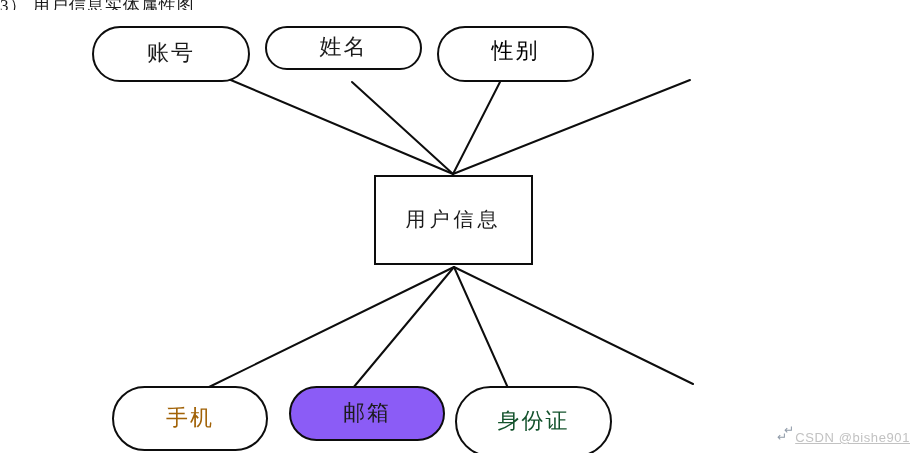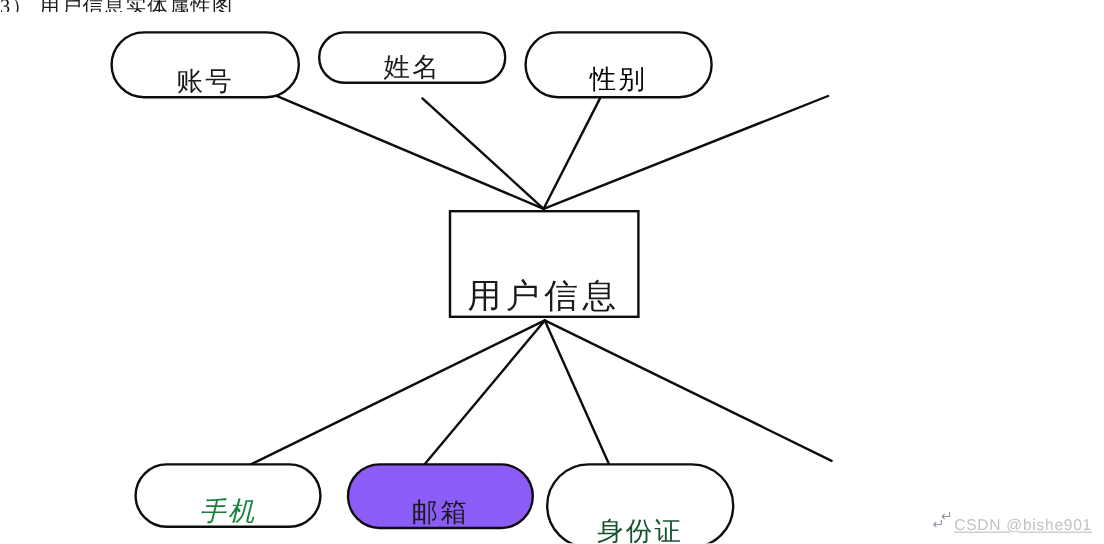--- a/index.html
+++ b/index.html
@@ -22,36 +22,36 @@
     position: absolute;
     left: 0;
     top: 0;
     width: 920px;
     height: 453px;
   }
   .node {
     position: absolute;
     box-sizing: border-box;
     display: flex;
-    align-items: flex-end;
+    align-items: center;
     justify-content: center;
     background: #ffffff;
     color: #1a1a1a;
     z-index: 2;
   }
   .node.attribute {
     border: 2px solid #0d0d0d;
     border-radius: 999px;
     font-size: 22px;
     letter-spacing: 2px;
   }
   .node.entity {
     border: 2px solid #0d0d0d;
     border-radius: 0;
-    font-size: 28px;
+    font-size: 20px;
     letter-spacing: 4px;
   }
   .node-label {
     white-space: nowrap;
     line-height: 1;
     transform: translateY(-1px);
   }
   .heading-strip {
     position: absolute;
     left: 0;
@@ -113,21 +113,21 @@
     <span class="node-label">姓名</span>
   </div>
   <div class="node attribute" style="left: 437px; top: 26px; width: 157px; height: 56px; border-color: rgb(13, 13, 13); background: rgb(255, 255, 255); color: #000000; font-family: Liberation Mono, monospace;">
     <span class="node-label">性别</span>
   </div>
 
   <div class="node entity" style="left: 374px; top: 175px; width: 159px; height: 90px; border-color: rgb(13, 13, 13); background: rgb(255, 255, 255); color: rgb(26, 26, 26);">
     <span class="node-label">用户信息</span>
   </div>
 
-  <div class="node attribute" style="left: 112px; top: 386px; width: 156px; height: 54px; border-color: rgb(13, 13, 13); background: rgb(255, 255, 255); color: #15803d; font-style: italic;">
+  <div class="node attribute" style="left: 112px; top: 386px; width: 156px; height: 65px; border-color: rgb(13, 13, 13); background: rgb(255, 255, 255); color: #a16207;">
     <span class="node-label">手机</span>
   </div>
   <div class="node attribute" style="left: 289px; top: 386px; width: 156px; height: 55px; border-color: rgb(13, 13, 13); background: #8b5cf6; color: rgb(26, 26, 26);">
     <span class="node-label">邮箱</span>
   </div>
   <div class="node attribute" style="left: 455px; top: 386px; width: 157px; height: 71px; border-color: rgb(13, 13, 13); background: rgb(255, 255, 255); color: #14532d;">
     <span class="node-label">身份证</span>
   </div>
 
   <span class="pilcrow p1">↵</span>

